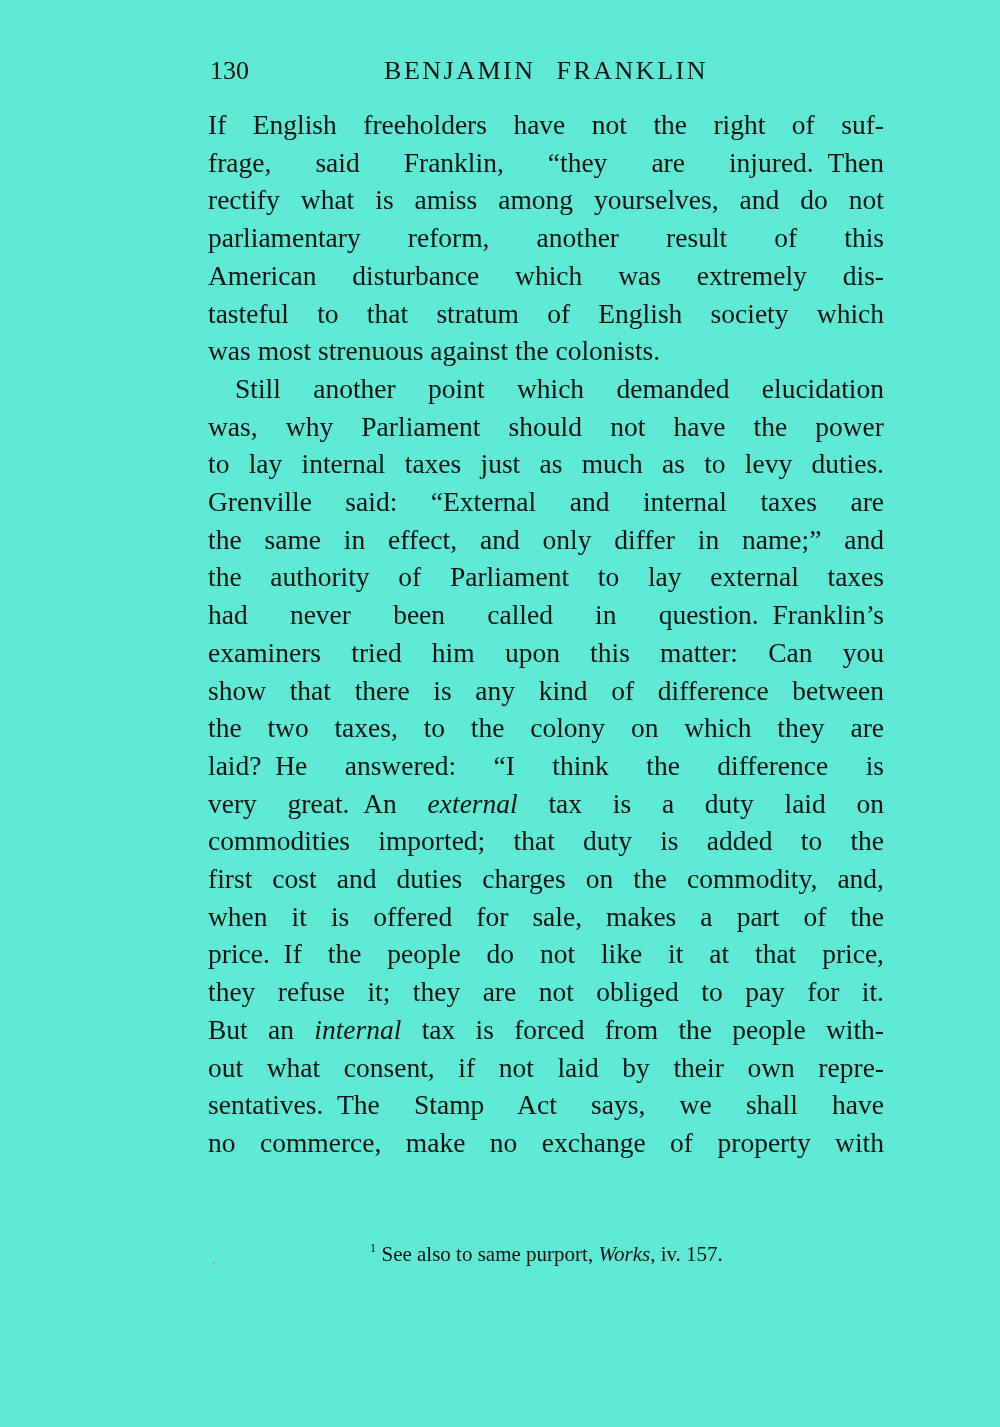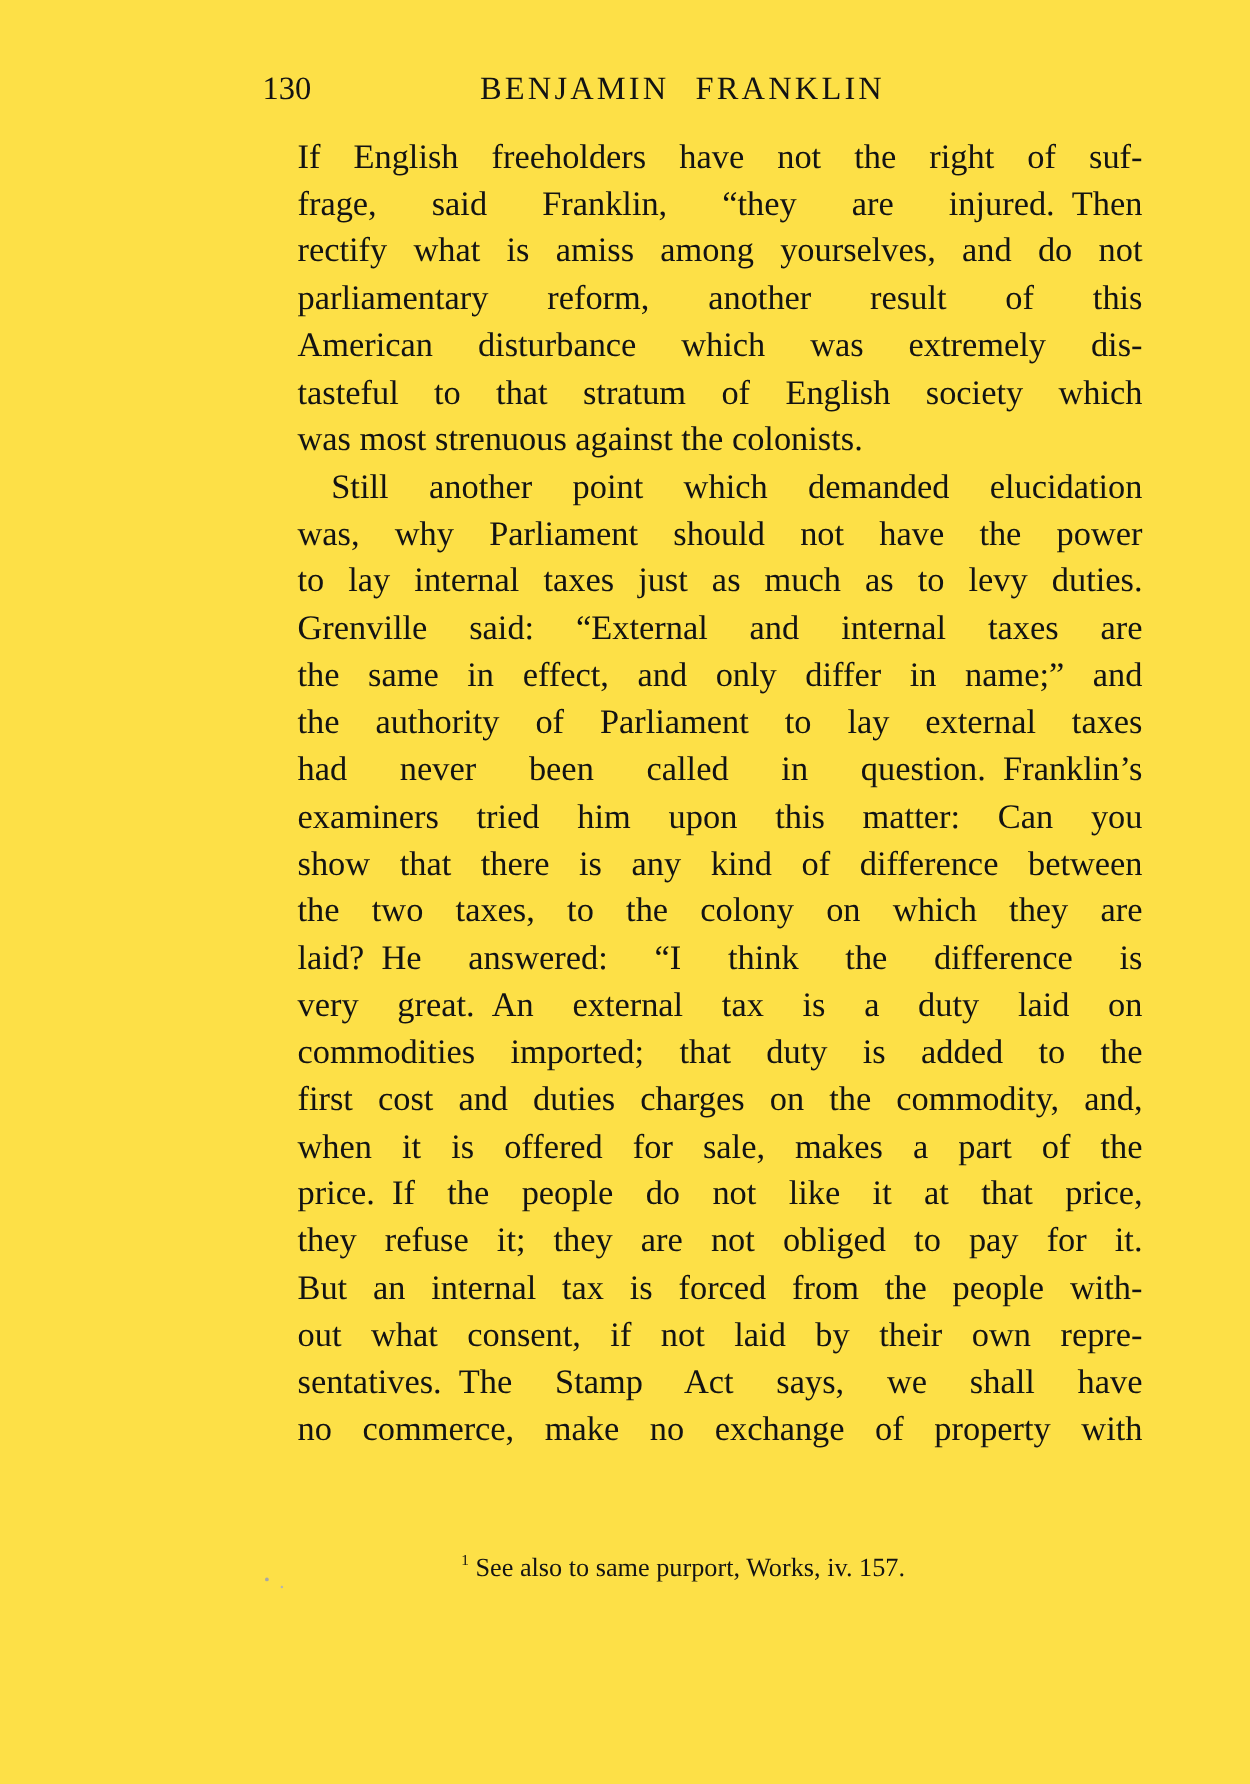--- a/index.html
+++ b/index.html
@@ -4,21 +4,21 @@
 <style>
   html, body {
     margin: 0;
     padding: 0;
     background: #ffffff;
   }
   .page {
     position: relative;
     width: 1000px;
     height: 1427px;
-    background: #fde047;
+    background: #5eead4;
     font-family: "Liberation Serif", serif;
     color: #131313;
     overflow: hidden;
   }
   .header {
     position: absolute;
     left: 208px;
     top: 56px;
     width: 676px;
     height: 34px;
@@ -35,33 +35,33 @@
     letter-spacing: 2.5px;
     word-spacing: 12px;
   }
   .textbody {
     position: absolute;
     left: 208px;
     top: 106px;
     width: 676px;
     font-size: 27.5px;
     line-height: 37.7px;
-    margin-left: 30px;
   }
   .line {
     text-align: justify;
     white-space: normal;
   }
   .line.just {
     text-align-last: justify;
   }
   .line.indent {
     text-indent: 27px;
   }
   .it {
+    font-style: italic;
   }
   sup {
     font-size: 0.58em;
     line-height: 0;
     position: relative;
     top: -0.1em;
     vertical-align: super;
     margin-left: 1px;
   }
   .footnote {

